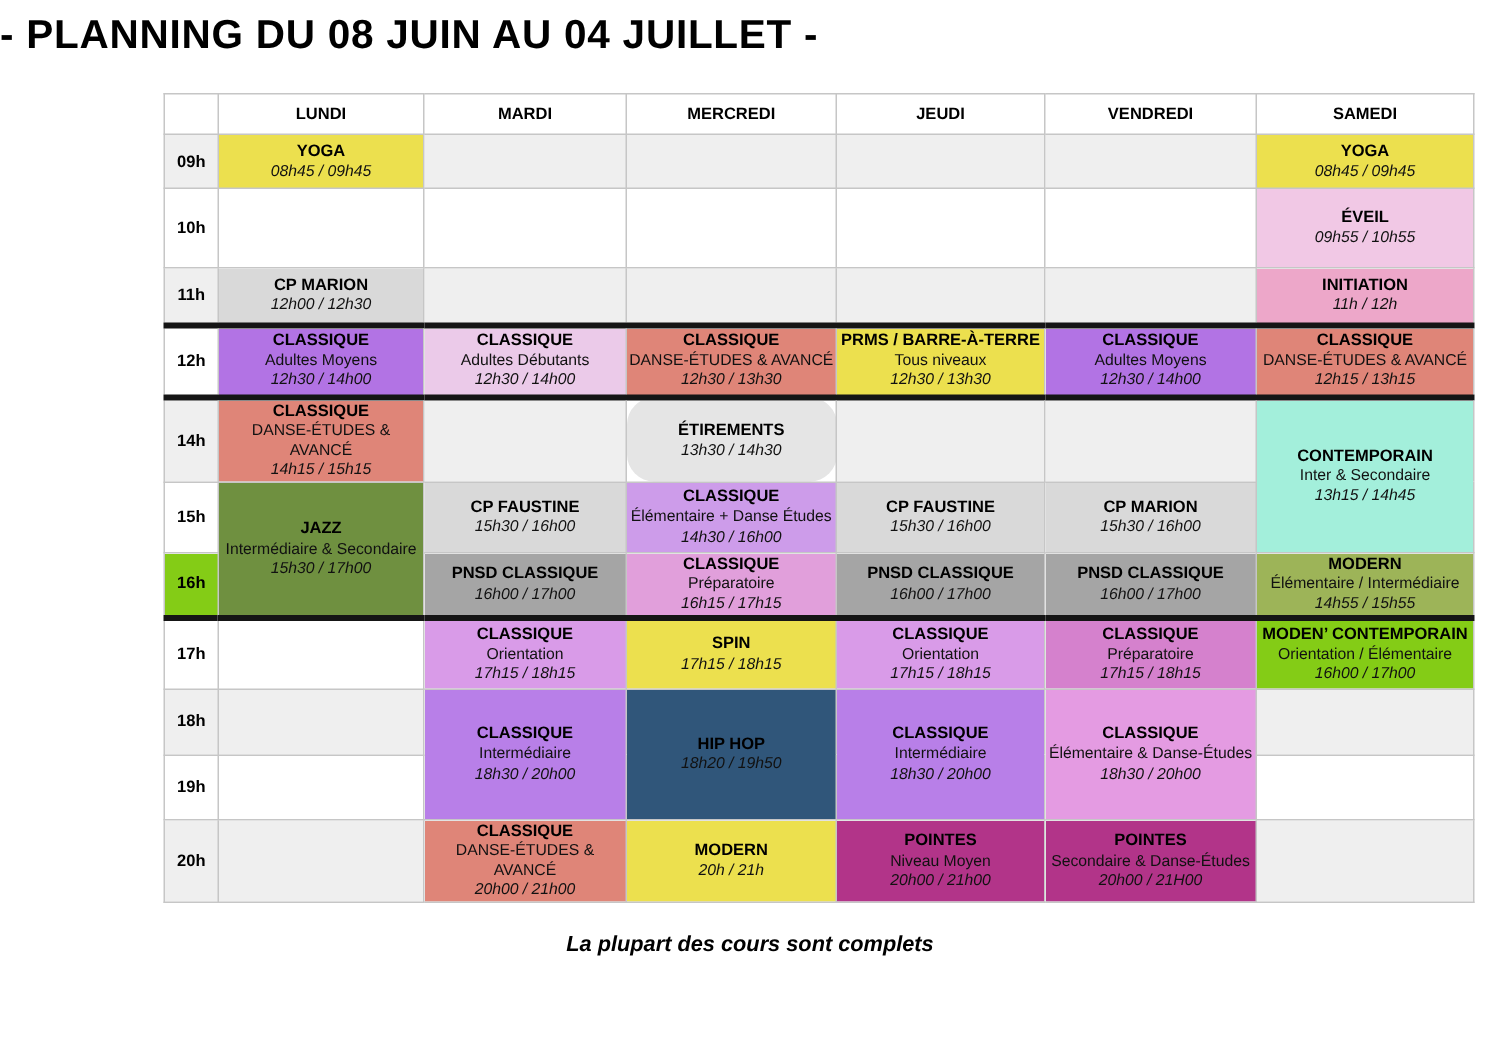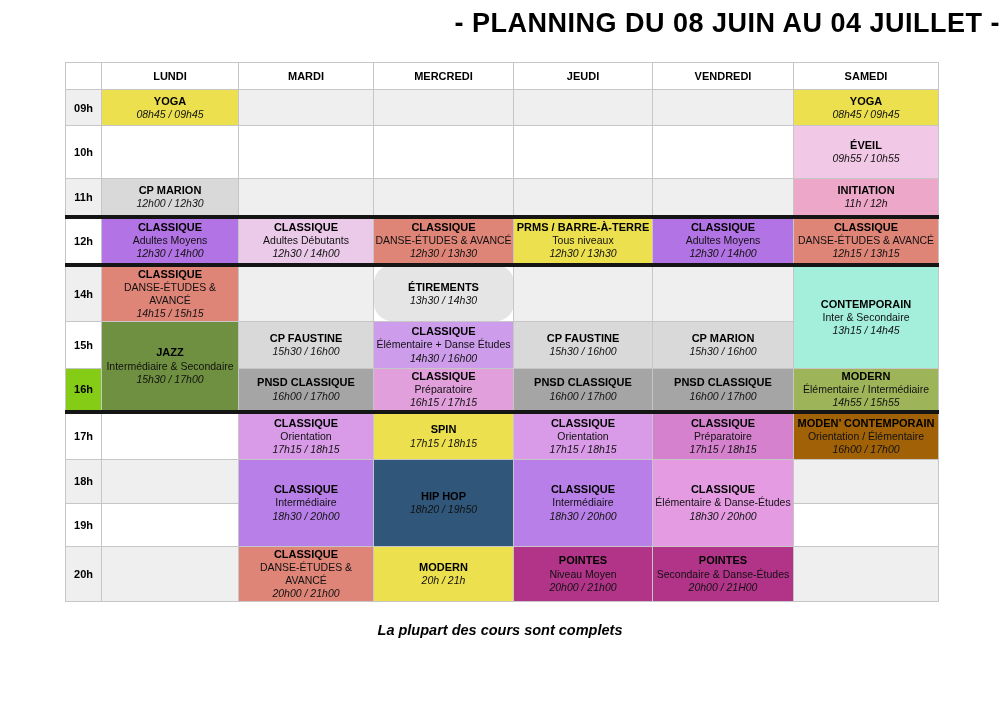--- a/index.html
+++ b/index.html
@@ -2,27 +2,28 @@
 <html><head>
 <meta charset="utf-8">
 <style>
   html,body{margin:0;padding:0;}
   body{
     width:1000px;height:707px;background:#ffffff;
     font-family:"Liberation Sans", sans-serif;color:#111;
     position:relative;overflow:hidden;
   }
   .title{
-    position:absolute;top:8px;left:0;width:1000px;text-align:right;
+    position:absolute;top:8px;left:0;width:1000px;text-align:left;
     font-size:27px;font-weight:bold;letter-spacing:0.5px;color:#000;
   }
   .planning-wrap{position:absolute;left:65px;top:62px;}
   table.planning{
     border-collapse:collapse;table-layout:fixed;
     border:1px solid #c2c2c2;
+    margin-left:44px;
   }
   table.planning th, table.planning td{
     border:1px solid #c6c6c6;
     padding:0;margin:0;vertical-align:middle;text-align:center;
     overflow:hidden;
   }
   th.day-h{background:#ffffff;font-size:11px;font-weight:bold;color:#000;}
   th.time-h{font-size:11px;font-weight:bold;color:#000;}
   td.cell .cname{font-size:11px;font-weight:bold;line-height:1.3;color:#000;}
   td.cell .clevel{font-size:10.5px;line-height:1.25;color:#111;}
@@ -221,21 +222,21 @@
           <td class="cell" style="background: rgb(217, 155, 232);">
             <div class="cname">CLASSIQUE</div>
             <div class="clevel">Orientation</div>
             <div class="chours">17h15 / 18h15</div>
           </td>
           <td class="cell" style="background: rgb(213, 129, 205);">
             <div class="cname">CLASSIQUE</div>
             <div class="clevel">Préparatoire</div>
             <div class="chours">17h15 / 18h15</div>
           </td>
-          <td class="cell" style="background: #a16207;">
+          <td class="cell" style="background: #84cc16;">
             <div class="cname">MODEN’ CONTEMPORAIN</div>
             <div class="clevel">Orientation / Élémentaire</div>
             <div class="chours">16h00 / 17h00</div>
           </td>
         </tr>
         <tr style="height: 44px;">
           <th class="time-h" style="background: rgb(239, 239, 239);">18h</th>
           <td style="background: rgb(239, 239, 239);"></td>
           <td class="cell" rowspan="2" style="background: rgb(184, 127, 232);">
             <div class="cname">CLASSIQUE</div>

